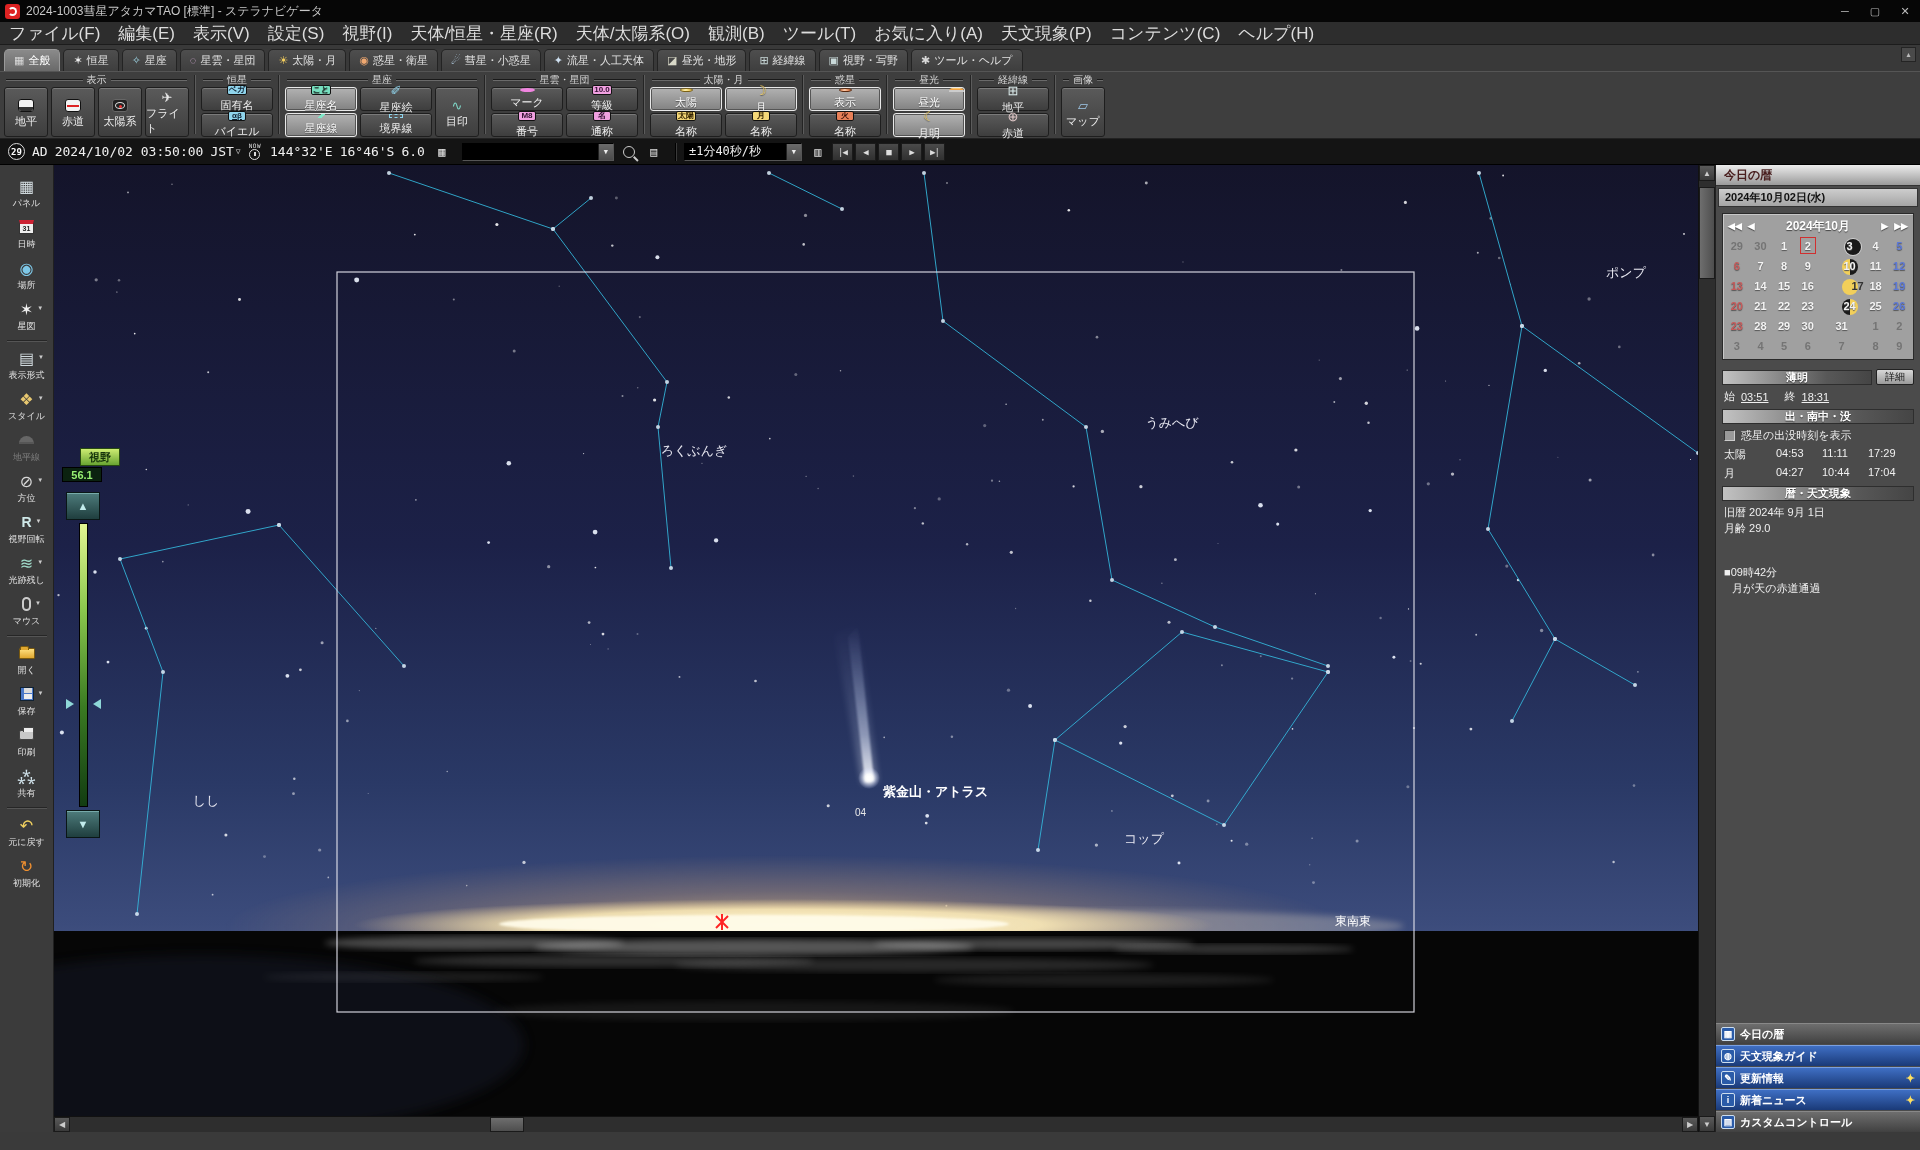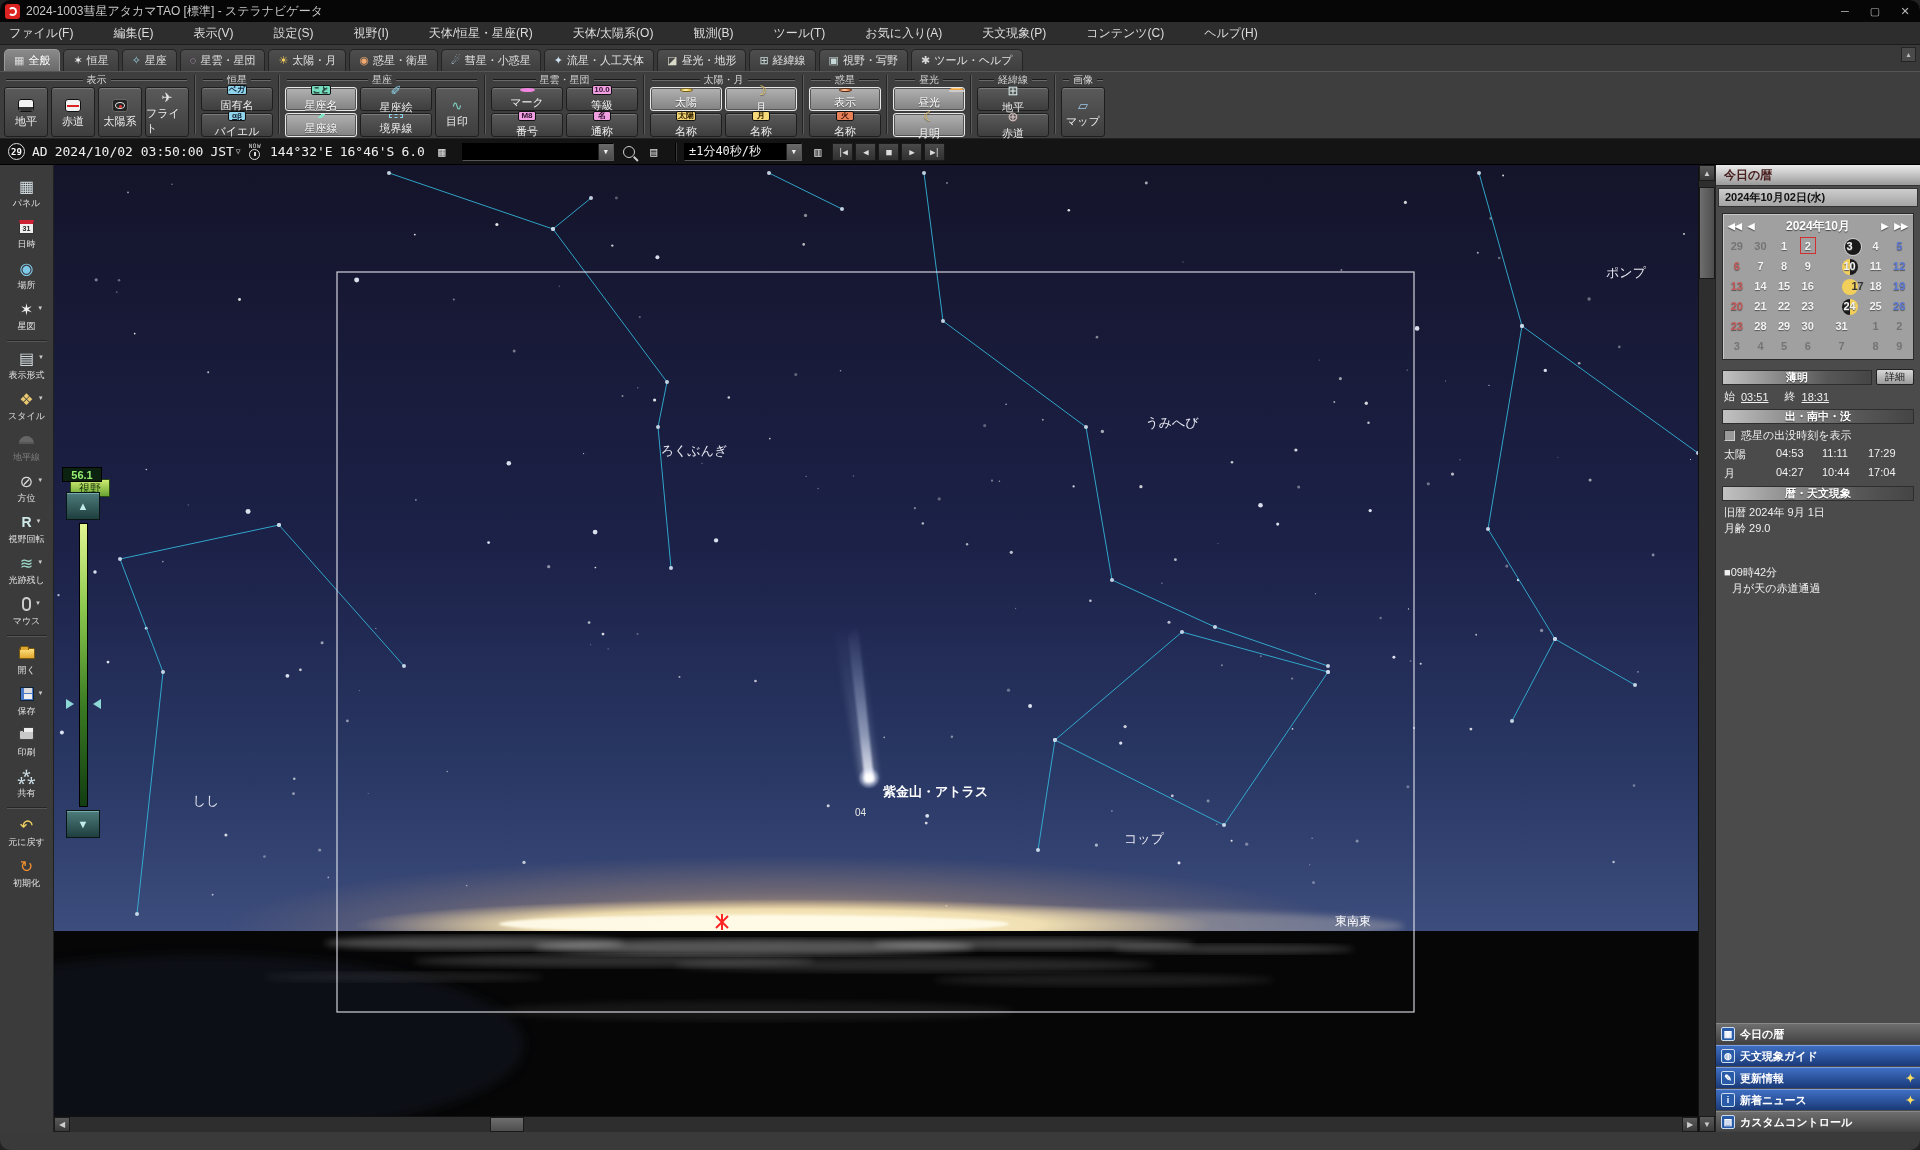--- a/index.html
+++ b/index.html
@@ -1,29 +1,29 @@
 <!DOCTYPE html>
 <html><head>
 <meta charset="utf-8">
 <style>
   * { margin:0; padding:0; box-sizing:border-box; }
   html,body { background:#222; }
   #app {
     position:relative; width:1920px; height:1150px; overflow:hidden;
     font-family:"Liberation Sans", sans-serif; background:#3a3a3a;
-    -webkit-font-smoothing:antialiased; user-select:none;border-radius:10px;
+    -webkit-font-smoothing:antialiased; user-select:none;
   }
   
   #titlebar { height:22px; background:#060606; display:flex; align-items:center; color:#c8c8c8; font-size:12px; }
   #app-icon { width:15px; height:15px; margin:0 6px 0 5px; border-radius:3px; background:#d22; position:relative; }
   #app-icon::after { content:""; position:absolute; inset:3px; border:2px solid #fff; border-left-color:transparent; border-radius:50%; }
   #win-controls { margin-left:auto; display:flex; }
   .winbtn { width:30px; height:22px; display:flex; align-items:center; justify-content:center; color:#bbb; font-size:11px; }
   
-  #menubar { height:23px; background:#2d2d2d; border-bottom:1px solid #1c1c1c; display:flex; align-items:center; color:#ddd; font-size:12px;gap:22px; }
+  #menubar { height:23px; background:#2d2d2d; border-bottom:1px solid #1c1c1c; display:flex; align-items:center; color:#ddd; font-size:17px; }
   .menu-item { padding:0 9px; height:100%; display:flex; align-items:center; }
   
   #tabbar { height:26px; background:#393939; display:flex; align-items:flex-end; padding:2px 4px 0 4px; gap:3px; }
   .tab { display:flex; align-items:center; gap:4px; height:22px; padding:0 9px; background:linear-gradient(#4e4e4e,#3e3e3e);
     border:1px solid #232323; border-bottom:none; border-radius:5px 5px 0 0; color:#e2e2e2; font-size:11px; white-space:nowrap; }
   .tab.selected { background:linear-gradient(#8a8a8a,#6a6a6a); border-color:#9a9a9a; color:#fff; }
   .tab .tic { font-size:11px; line-height:1; }
   .mini-btn { margin-left:auto; width:15px; height:15px; background:#4a4a4a; border:1px solid #242424; color:#bbb;
     font-size:8px; display:flex; align-items:center; justify-content:center; align-self:flex-start; }
   
@@ -97,22 +97,22 @@
   .i-floppy { width:14px; height:14px; background:#4a78c8; border:1px solid #123; position:relative; }
   .i-floppy::before { content:""; position:absolute; left:3px; top:0; width:8px; height:5px; background:#ddd; }
   .i-floppy::after { content:""; position:absolute; left:3px; bottom:1px; width:8px; height:5px; background:#eee; }
   .i-printer { width:15px; height:10px; background:#c8c8c8; border:1px solid #444; border-radius:2px; position:relative; }
   .i-printer::before { content:""; position:absolute; left:3px; top:-4px; width:9px; height:4px; background:#eee; border:1px solid #444; border-bottom:none; }
   
   #skycol { width:1644px; display:flex; flex-direction:column; position:relative; background:#000; }
   #skywrap { position:relative; width:1644px; height:951px; overflow:hidden; }
   #sky { display:block; }
   
-  .fov-chip { position:absolute; left:16px; top:283px; width:40px; height:18px; background:linear-gradient(#cdec72,#69a432);
-    border:1px solid #274a10; color:#14320a; font-size:11px; font-weight:normal; display:flex; align-items:center; justify-content:center;margin-top:31px; }
+  .fov-chip { position:absolute; left:26px; top:283px; width:40px; height:18px; background:linear-gradient(#cdec72,#69a432);
+    border:1px solid #274a10; color:#14320a; font-size:11px; font-weight:bold; display:flex; align-items:center; justify-content:center; }
   .fov-value { position:absolute; left:8px; top:302px; width:40px; height:15px; background:#0b2210; border:1px solid #000;
     color:#97ef72; font-size:11px; font-weight:bold; display:flex; align-items:center; justify-content:center; }
   .zoom-btn { position:absolute; left:12px; width:34px; height:28px; background:linear-gradient(#4e7c7c,#1f3e3e); border:1px solid #0a1616;
     box-shadow:inset 0 1px 0 #7aa; color:#c2ecec; font-size:11px; display:flex; align-items:center; justify-content:center; }
   #zoom-up { top:327px; } #zoom-down { top:645px; }
   .slider-track { position:absolute; left:25px; top:358px; width:9px; height:284px; background:#060d06; border:1px solid #000; }
   .slider-fill { width:100%; height:100%; background:linear-gradient(#e2f692 0%, #8cc84e 30%, #3a7a22 65%, #123c12 100%); }
   .handle { position:absolute; width:0; height:0; border-top:5px solid transparent; border-bottom:5px solid transparent; top:534px; }
   #handle-l { left:12px; border-left:8px solid #8fd8d8; }
   #handle-r { left:39px; border-right:8px solid #8fd8d8; }

